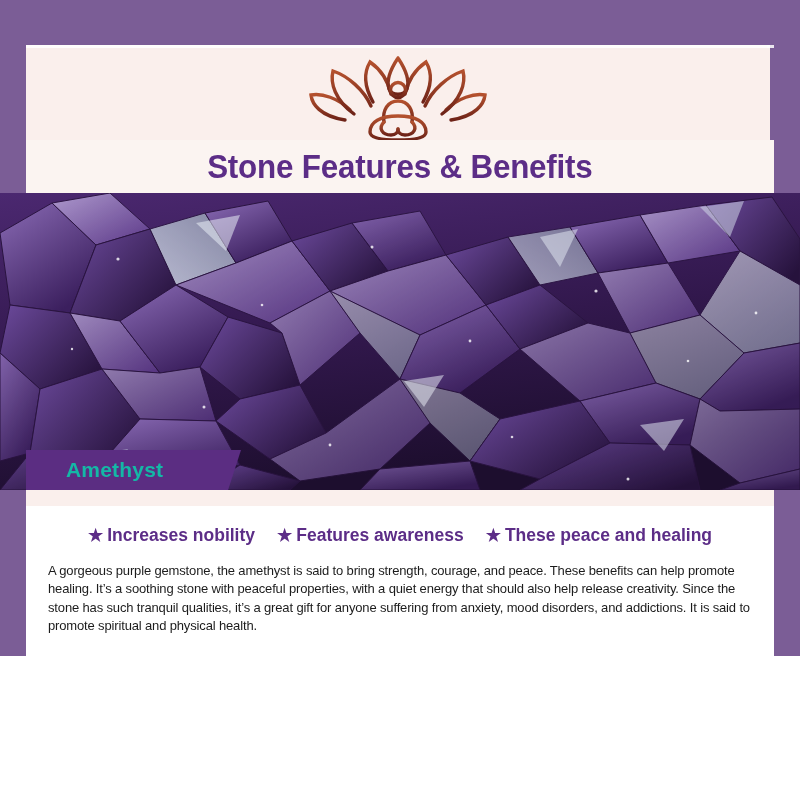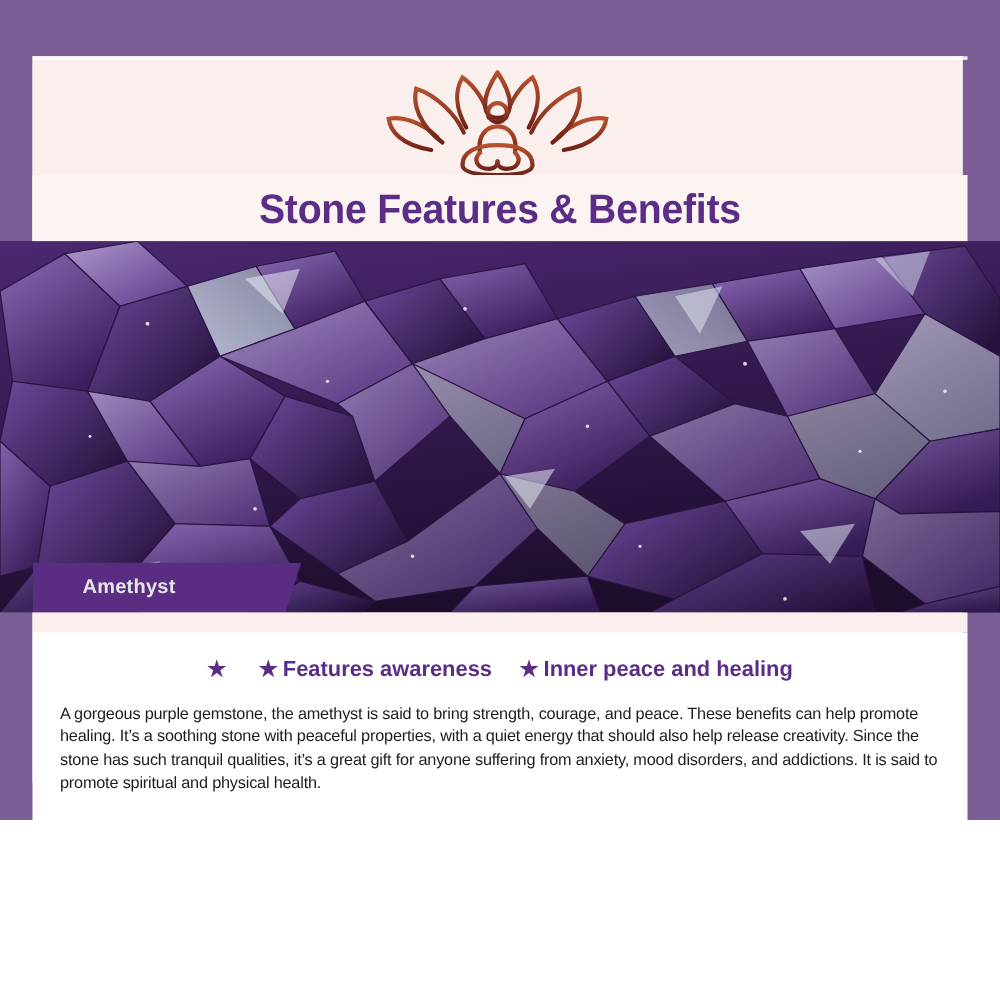--- a/index.html
+++ b/index.html
@@ -107,22 +107,22 @@
     top: 450px;
     left: 26px;
     width: 215px;
     height: 40px;
     background: #5b2d82;
     clip-path: polygon(0 0, 100% 0, 94% 100%, 0 100%);
     display: flex;
     align-items: center;
   }
   .name-banner-text {
-    color: #e5e5e5;
-    font-size: 16px;
+    color: #14b8a6;
+    font-size: 21px;
     font-weight: bold;
     margin-left: 40px;
     letter-spacing: .2px;
   }
 
   
   .cream-strip {
     position: absolute;
     top: 490px;
     left: 26px;
@@ -336,27 +336,28 @@
   <div class="name-banner">
     <span class="name-banner-text">Amethyst</span>
   </div>
 
   <div class="cream-strip"></div>
 
   <div class="content">
     <div class="features">
       <div class="feature">
         <span class="star">★</span>
+        <span>Increases nobility</span>
       </div>
       <div class="feature">
         <span class="star">★</span>
         <span>Features awareness</span>
       </div>
       <div class="feature">
         <span class="star">★</span>
-        <span>Inner peace and healing</span>
+        <span>These peace and healing</span>
       </div>
     </div>
 
     <p class="body-text">A gorgeous purple gemstone, the amethyst is said to bring strength, courage, and peace. These benefits can help promote healing. It’s a soothing stone with peaceful properties, with a quiet energy that should also help release creativity. Since the stone has such tranquil qualities, it’s a great gift for anyone suffering from anxiety, mood disorders, and addictions. It is said to promote spiritual and physical health.</p>
   </div>
 
 </div>
 
 </body></html>

